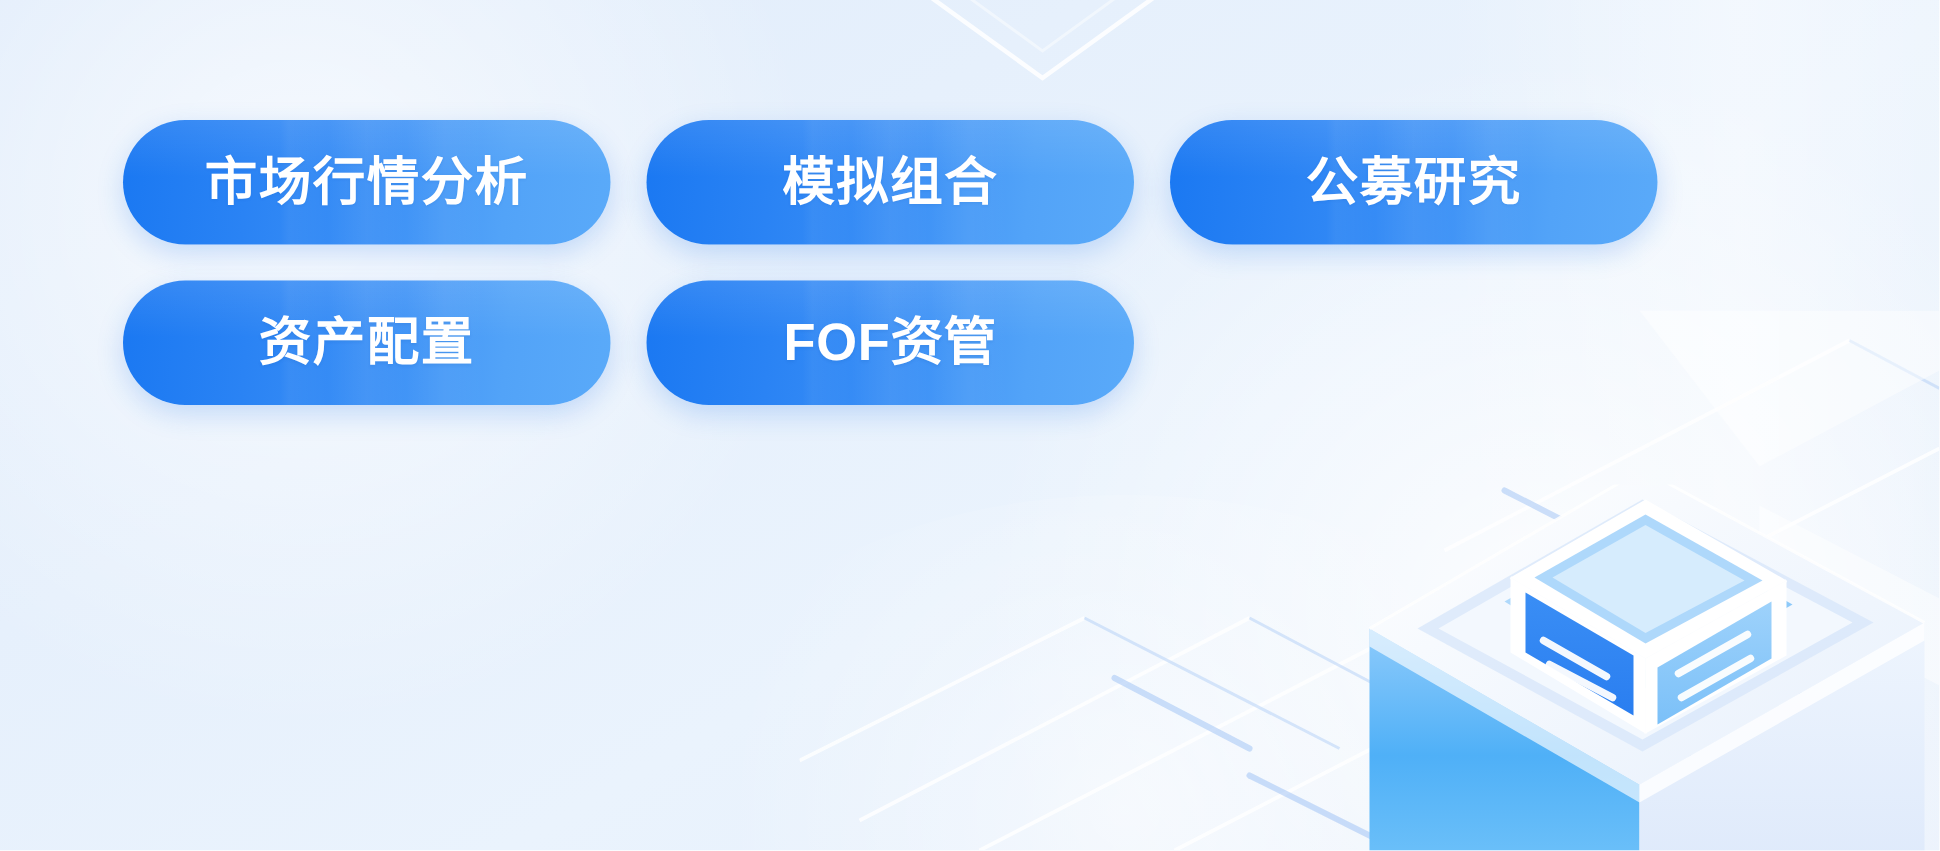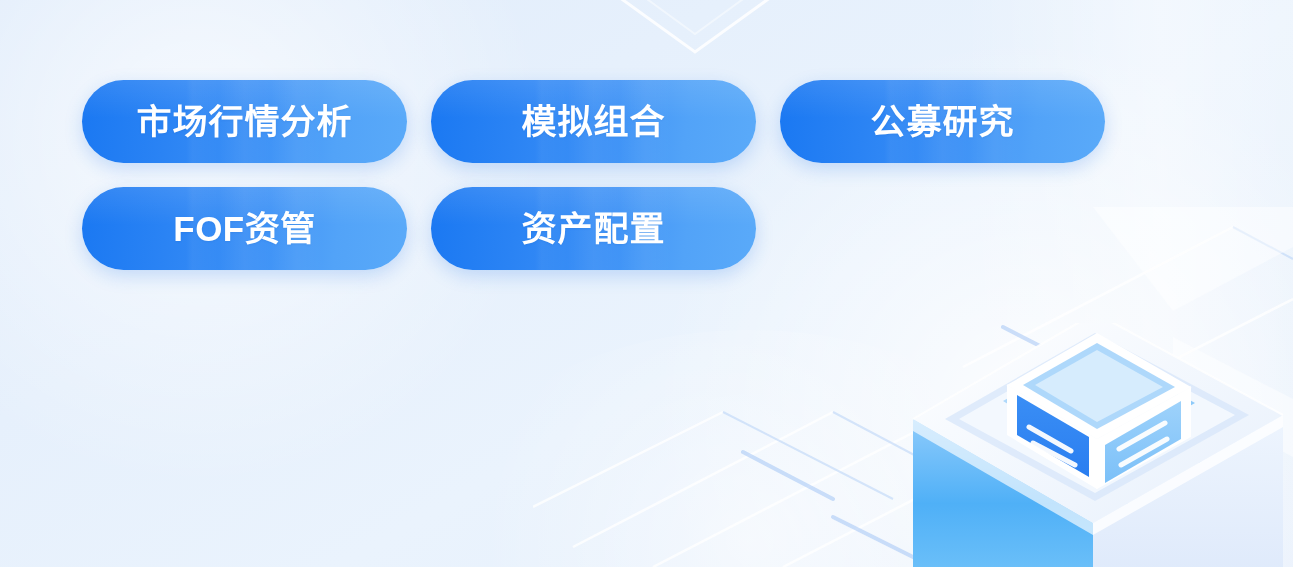--- a/index.html
+++ b/index.html
@@ -272,24 +272,24 @@
 
     <button class="nav-btn">
       <span class="nav-btn-label">模拟组合</span>
     </button>
 
     <button class="nav-btn">
       <span class="nav-btn-label">公募研究</span>
     </button>
 
     <button class="nav-btn">
+      <span class="nav-btn-label">资产配置</span>
+    </button>
+
+    <button class="nav-btn">
       <span class="nav-btn-label latin">FOF资管</span>
-    </button>
-
-    <button class="nav-btn">
-      <span class="nav-btn-label">资产配置</span>
     </button>
 
     <div class="empty-cell"></div>
     <div class="empty-cell"></div>
   </div>
 
 </div>
 
 </body></html>

